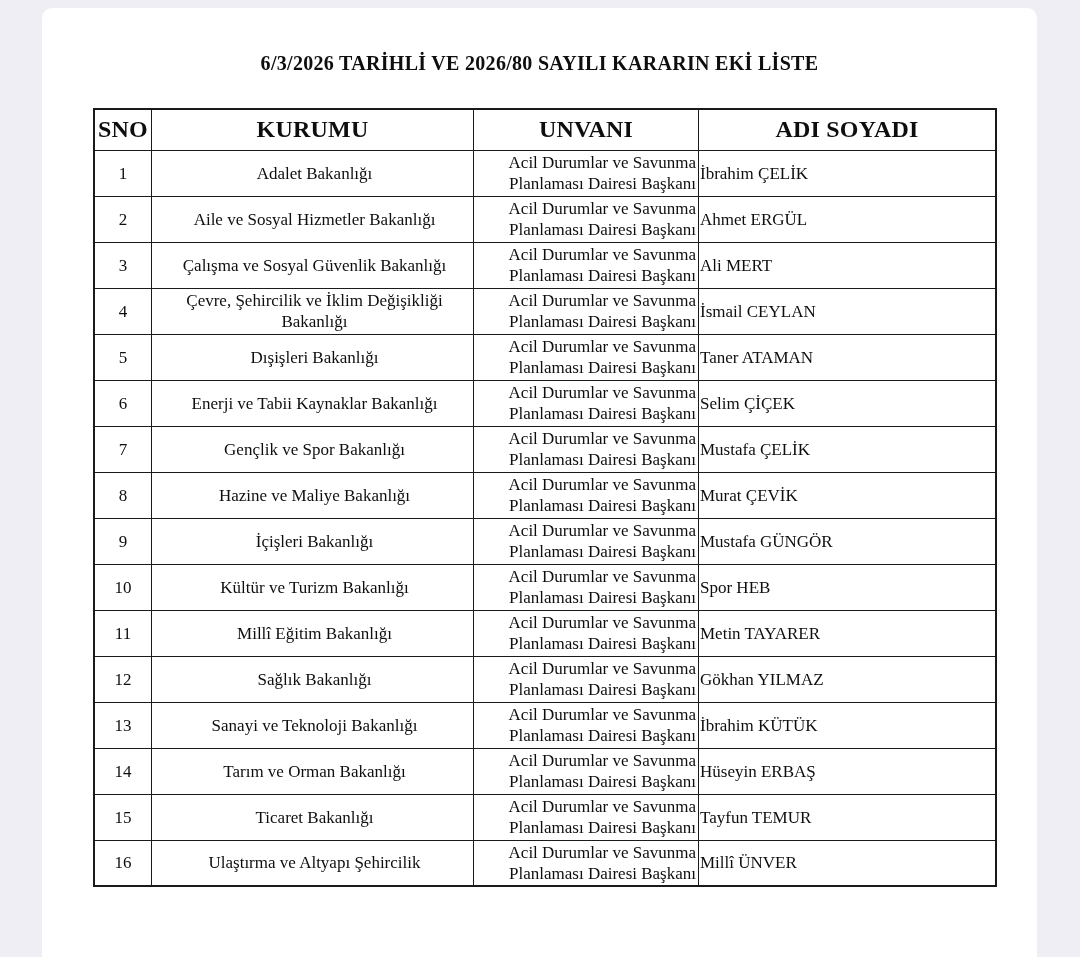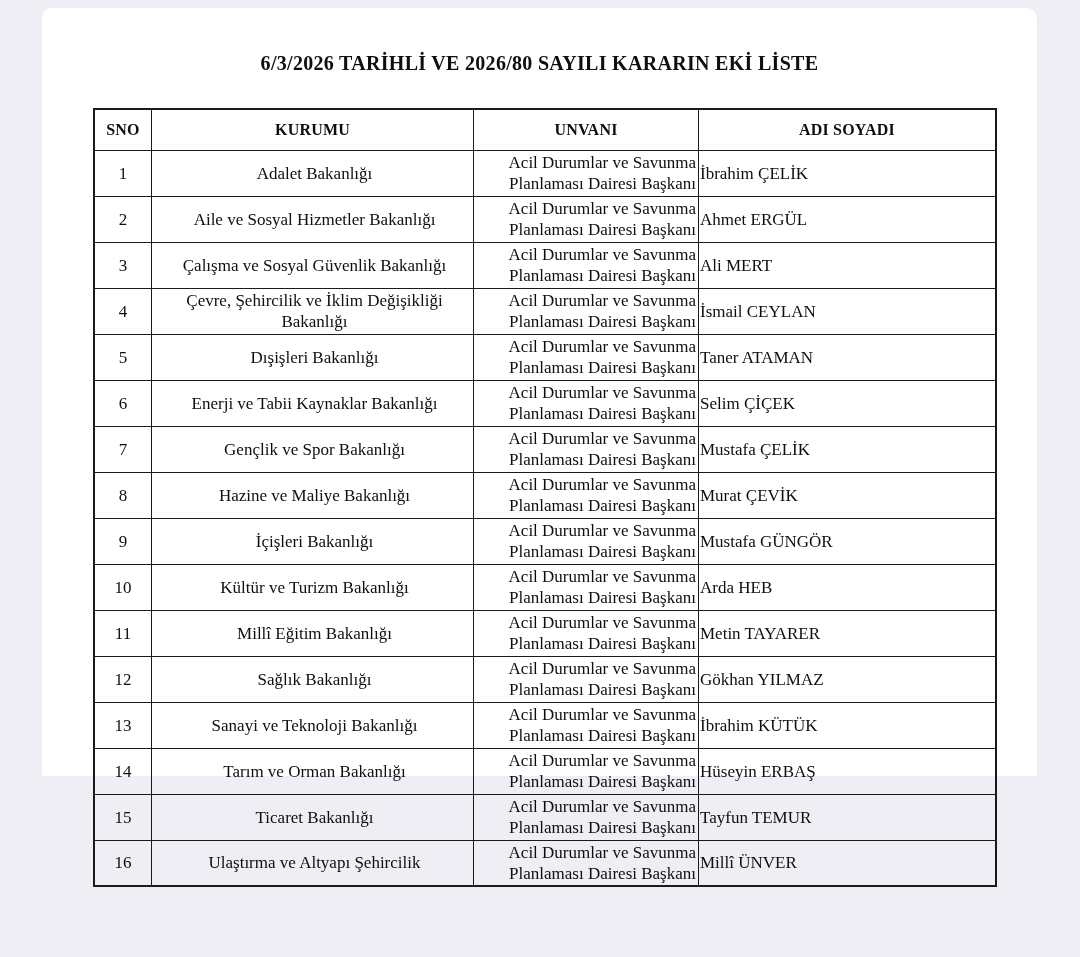--- a/index.html
+++ b/index.html
@@ -14,21 +14,21 @@
     position: relative;
     width: 1080px;
     height: 957px;
     background: #eeeef4;
   }
   .page {
     position: absolute;
     left: 42px;
     top: 8px;
     width: 995px;
-    height: 768px;
+    height: 949px;
     background: #ffffff;
     border-radius: 10px 10px 0 0;
   }
   .doc-title {
     margin: 44px 0 0 0;
     text-align: center;
     font-family: "Liberation Serif", "DejaVu Serif", serif;
     font-weight: bold;
     font-size: 20px;
     letter-spacing: 0.3px;
@@ -53,21 +53,21 @@
     overflow: hidden;
   }
   table.decree thead tr { height: 41px; }
   table.decree tbody tr { height: 46px; }
   th.col-sno  { width: 54px; }
   th.col-kurumu { width: 319px; }
   th.col-unvani { width: 222px; }
   th.col-adi  { width: 294px; }
   table.decree th {
     font-weight: bold;
-    font-size: 16px;
+    font-size: 24px;
     text-align: center;
     letter-spacing: 0.2px;
   }
   td.cell-sno { text-align: center; }
   td.cell-kurumu { text-align: center; padding: 0 6px 0 10px; }
   td.cell-unvani { text-align: right; padding: 0 2px 0 6px; }
   td.cell-adi { text-align: left; padding: 0 6px 0 1px; }
 </style>
 </head>
 <body>
@@ -138,21 +138,21 @@
           <tr>
     <td class="cell-sno">9</td>
     <td class="cell-kurumu">İçişleri Bakanlığı</td>
     <td class="cell-unvani">Acil Durumlar ve Savunma Planlaması Dairesi Başkanı</td>
     <td class="cell-adi">Mustafa GÜNGÖR</td>
   </tr>
           <tr>
     <td class="cell-sno">10</td>
     <td class="cell-kurumu">Kültür ve Turizm Bakanlığı</td>
     <td class="cell-unvani">Acil Durumlar ve Savunma Planlaması Dairesi Başkanı</td>
-    <td class="cell-adi">Arda HEB</td>
+    <td class="cell-adi">Spor HEB</td>
   </tr>
           <tr>
     <td class="cell-sno">11</td>
     <td class="cell-kurumu">Millî Eğitim Bakanlığı</td>
     <td class="cell-unvani">Acil Durumlar ve Savunma Planlaması Dairesi Başkanı</td>
     <td class="cell-adi">Metin TAYARER</td>
   </tr>
           <tr>
     <td class="cell-sno">12</td>
     <td class="cell-kurumu">Sağlık Bakanlığı</td>

